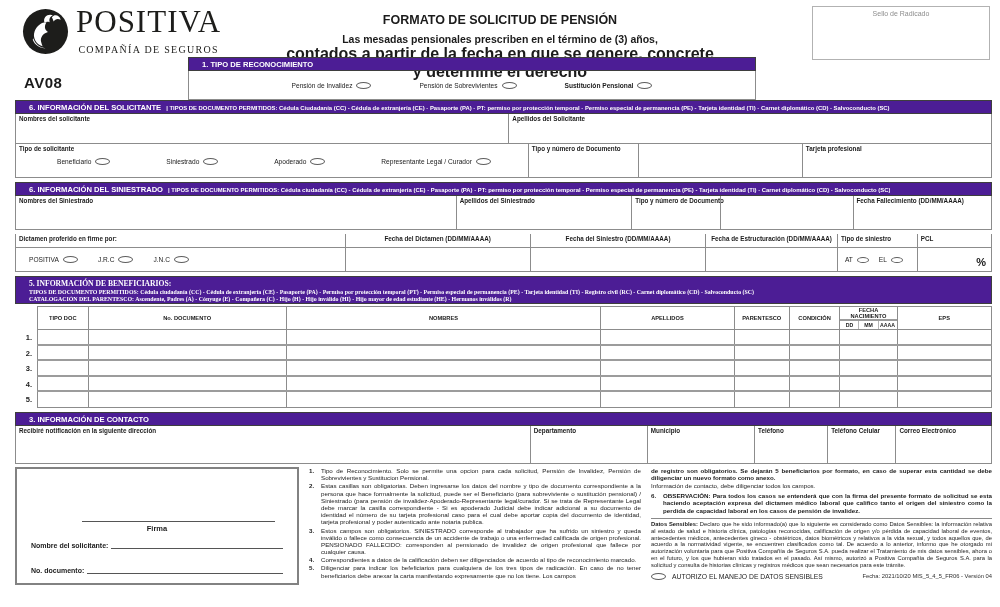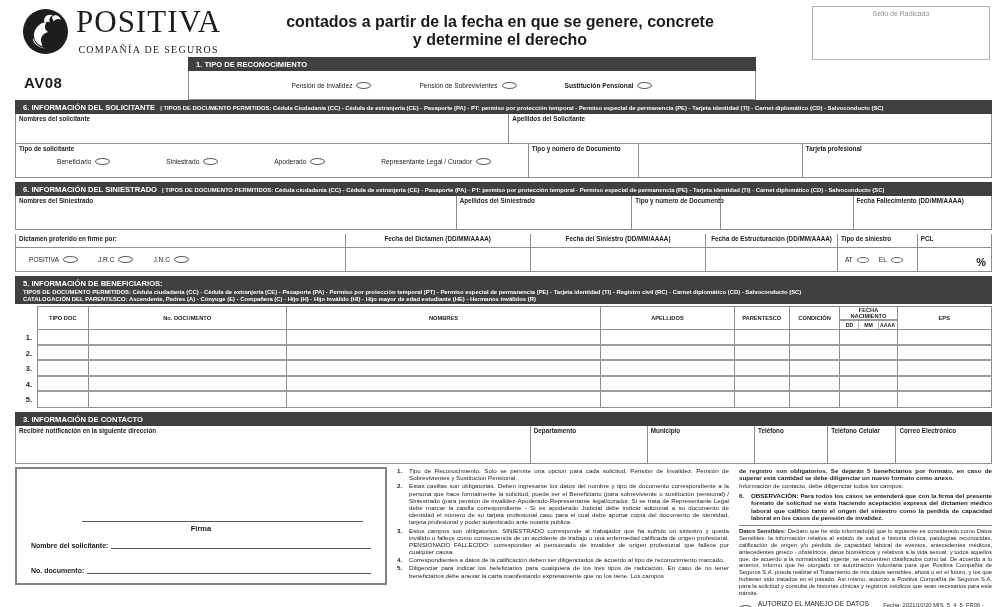--- a/index.html
+++ b/index.html
@@ -17,24 +17,24 @@
   .doc-title { font-size:12.5px; font-weight:bold; }
   .doc-sub { font-size:10.5px; font-weight:bold; margin-top:6px; }
   .doc-sub2 { font-size:16px; font-weight:bold; }
 
   .stamp { position:absolute; left:812px; top:6px; width:178px; height:54px; border:1px solid #b2b2b2; }
   .stamp-label { margin-top:3px; text-align:center; font-size:7px; color:#8d8d8d; }
 
   .form-code { position:absolute; left:24px; top:74px; font-size:15px; font-weight:bold; letter-spacing:0.5px; }
 
   
-  .bar { background:#404040; color:#fff; border:1px solid #3e3e3e; padding:2px 5px 1px 7px; display:flex; align-items:baseline; gap:5px; }
+  .bar { background:#4c1d95; color:#fff; border:1px solid #3e3e3e; padding:2px 5px 1px 13px; display:flex; align-items:baseline; gap:5px; }
   .bar .t { font-size:7.6px; font-weight:bold; white-space:nowrap; }
   .bar .n { font-size:5.9px; font-weight:bold; white-space:nowrap; overflow:hidden; }
-  .bar-multi { display:block; }
+  .bar-multi { display:block;font-family:Liberation Serif, serif; }
   .bar-multi .n { margin-top:1px; }
 
   
   .main { position:absolute; left:15px; top:100px; width:977px; }
   .sec { margin-bottom:4px; }
   .row { display:flex; border:1px solid #8c8c8c; border-top:none; background:#fff; }
   .cell { border-right:1px solid #8c8c8c; padding:1px 3px; position:relative; }
   .cell:last-child { border-right:none; }
   .lbl { font-size:6.3px; font-weight:bold; line-height:1.15; }
   .lblc { text-align:center; }
@@ -74,21 +74,21 @@
   
   .w-c1 { width:5.3%; }  .w-c2 { width:20.8%; } .w-c3 { width:33%; }
   .w-c4 { width:14%; }   .w-c5 { width:5.8%; }  .w-c6 { width:5.3%; }
   .w-c7 { width:6%; }    .w-c8 { width:9.8%; }
 
   
   .s6-row { height:38px; }
 
   
   .bottom { position:absolute; left:15px; top:467px; width:977px; display:flex; gap:10px; }
-  .sigbox { width:372px; height:118px; border:2px solid #828282; position:relative; flex:none; }
+  .sigbox { width:284px; height:118px; border:2px solid #828282; position:relative; flex:none; }
   .firma-line { position:absolute; left:65px; right:22px; top:52px; border-top:1px solid #555; }
   .firma-label { position:absolute; top:55px; left:0; right:0; text-align:center; font-size:7.5px; font-weight:bold; }
   .sig-field { position:absolute; left:14px; right:14px; display:flex; align-items:flex-end; font-size:7px; font-weight:bold; }
   .sig-field .line { flex:1; border-bottom:1px solid #555; margin-left:3px; height:8px; }
 
   .instr { width:332px; flex:none; }
   .item { display:flex; gap:3px; margin-bottom:1px; font-size:6.2px; line-height:1.16; text-align:justify; }
   .item .no { font-weight:bold; flex:none; width:9px; }
 
   .rcol { flex:1; font-size:6.2px; line-height:1.18; }
@@ -114,20 +114,22 @@
     <path fill="#fff" d="M30.5 9.5 C33 5.8 38.5 7.2 39.5 12 C36.6 10.4 33.8 11.2 32.3 13.8 C31.8 12.2 31.2 10.8 30.5 9.5 Z"></path>
     <path fill="#fff" d="M11.5 31 C13.5 37 18 40.5 24 41 C18.5 41.5 13 38 11 32.5 Z"></path>
   </svg>
   <div class="logo-text">
     <div class="logo-name">POSITIVA</div>
     <div class="logo-tagline">COMPAÑÍA DE SEGUROS</div>
   </div>
 </div>
 
 <div class="title-block">
+  <div class="doc-title">FORMATO DE SOLICITUD DE PENSIÓN</div>
+  <div class="doc-sub">Las mesadas pensionales prescriben en el término de (3) años,</div>
   <div class="doc-sub2">contados a partir de la fecha en que se genere, concrete y determine el derecho</div>
 </div>
 
 <div class="stamp">
   <div class="stamp-label">Sello de Radicado</div>
 </div>
 
 <div class="form-code">AV08</div>
 
 <div class="sec1">

